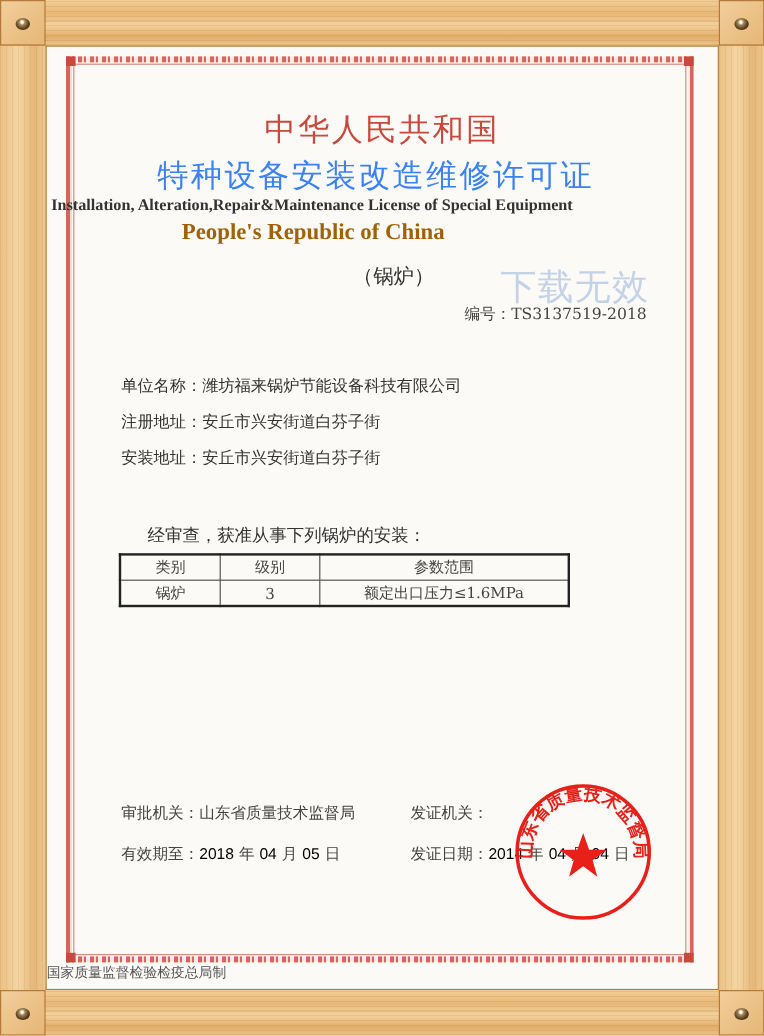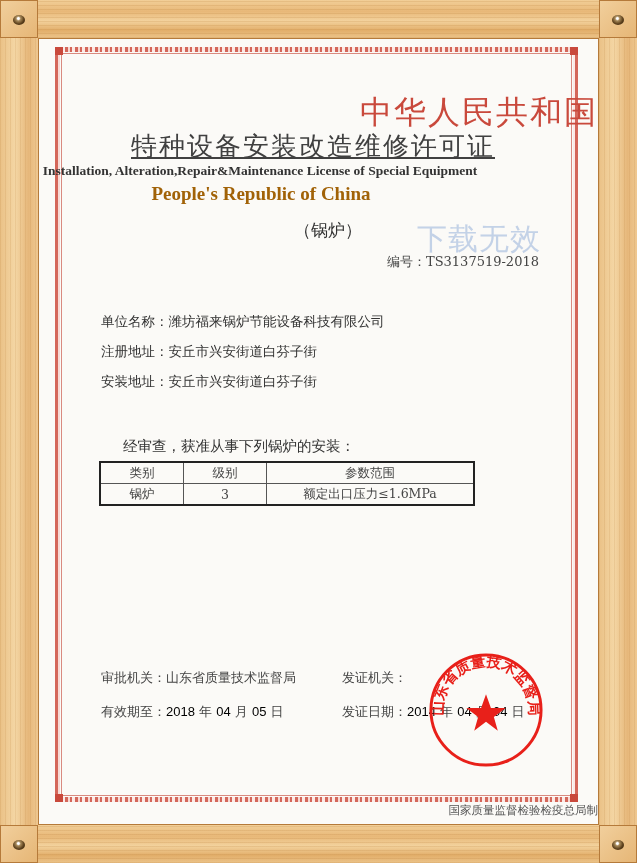--- a/index.html
+++ b/index.html
@@ -22,35 +22,35 @@
   .right { right:0; top:38px; width:38px; height:787px; border-left:1px solid #b57a3a; }
   .corner { position:absolute; width:38px; height:38px; background:linear-gradient(135deg,#f1cf9c,#e6b676); border:1px solid #b57a3a; box-sizing:border-box; }
   .nail { position:absolute; width:12px; height:10px; border-radius:50%; left:12px; top:14px;
     background:radial-gradient(circle at 45% 35%, #fff 0 10%, #a88a5a 25%, #5a3e1a 60%, #2a1a08 100%); }
   .paper { position:absolute; left:39px; top:39px; width:559px; height:785px; background:#fbfaf7; }
   .key-border { position:absolute; left:16px; top:8px; width:523px; height:755px; box-sizing:border-box;
     border:5px solid transparent;
     border-image: repeating-linear-gradient(90deg,#d4675a 0 3px,#f7d9d4 3px 5px,#d4675a 5px 7px,#fbeae7 7px 10px) 5;
     outline:1px solid #d98a80; outline-offset:-7px; }
   .c-tl,.c-tr,.c-bl,.c-br { position:absolute; width:8px; height:8px; background:#c9493c; }
-  .title1 { position:absolute; left:0; width:559px; top:52px; text-align:right; color:#c9493c; font-family:"DejaVu Sans",sans-serif; font-size:32px; letter-spacing:2px; }
-  .title2 { position:absolute; left:0; width:548px; top:90px; text-align:center; color:#404040; font-family:"DejaVu Sans",sans-serif; font-size:26px; letter-spacing:2px;text-decoration:underline; }
+  .title1 { position:absolute; left:0; width:559px; top:52px; text-align:center; color:#c9493c; font-family:"DejaVu Sans",sans-serif; font-size:26px; letter-spacing:2px; }
+  .title2 { position:absolute; left:0; width:548px; top:90px; text-align:center; color:#3b82f6; font-family:"DejaVu Sans",sans-serif; font-size:26px; letter-spacing:2px; }
   .en1 { position:absolute; left:0; width:442px; top:124px; text-align:center; color:#333; font-family:"Liberation Serif",serif; font-weight:bold; font-size:13.5px; }
   .en2 { position:absolute; left:0; width:444px; top:144px; text-align:center; color:#a16207; font-family:"Liberation Serif",serif; font-weight:bold; font-size:19px; }
   .type { position:absolute; left:255px; top:180px; font-family:"DejaVu Sans",sans-serif; font-size:17px; color:#333; }
   .watermark { position:absolute; left:330px; top:180px; font-family:Liberation Serif, serif; font-size:30px; color:rgba(140,170,215,0.5); letter-spacing:1px;margin-left:48px; }
   .number { position:absolute; left:348px; top:214px; font-size:13px; color:#444; font-family:"DejaVu Serif",serif; }
   .field { position:absolute; left:62px; font-size:13.5px; color:#333; font-family:"DejaVu Serif",serif; }
   .intro { position:absolute; left:84px; top:398px; font-size:14.5px; color:#333; }
   table.scope { position:absolute; left:60px; top:422px; width:376px; border-collapse:collapse; border:2px solid #222; font-size:12.5px; color:#444; }
   table.scope td { border:1px solid #555; text-align:center; height:20px; padding:0; }
   .bottom-field { position:absolute; font-size:13px; color:#444; }
   .num-val { font-family:"Liberation Sans",sans-serif; font-size:13px; color:#000000; }
   .seal { position:absolute; left:388px; top:612px; width:118px; height:118px; }
-  .footer { position:absolute; left:0; width:559px; top:764px; text-align:right; font-family:"DejaVu Sans",sans-serif; font-size:11.5px; color:#555; }
+  .footer { position:absolute; left:0; width:559px; top:764px; text-align:left; font-family:"DejaVu Sans",sans-serif; font-size:11.5px; color:#555; }
 </style>
 </head>
 <body>
 
 <div class="frame">
   <div class="wood-h top"></div>
   <div class="wood-h bottom"></div>
   <div class="wood-v left"></div>
   <div class="wood-v right"></div>
   <div class="corner" style="left:0;top:0">

